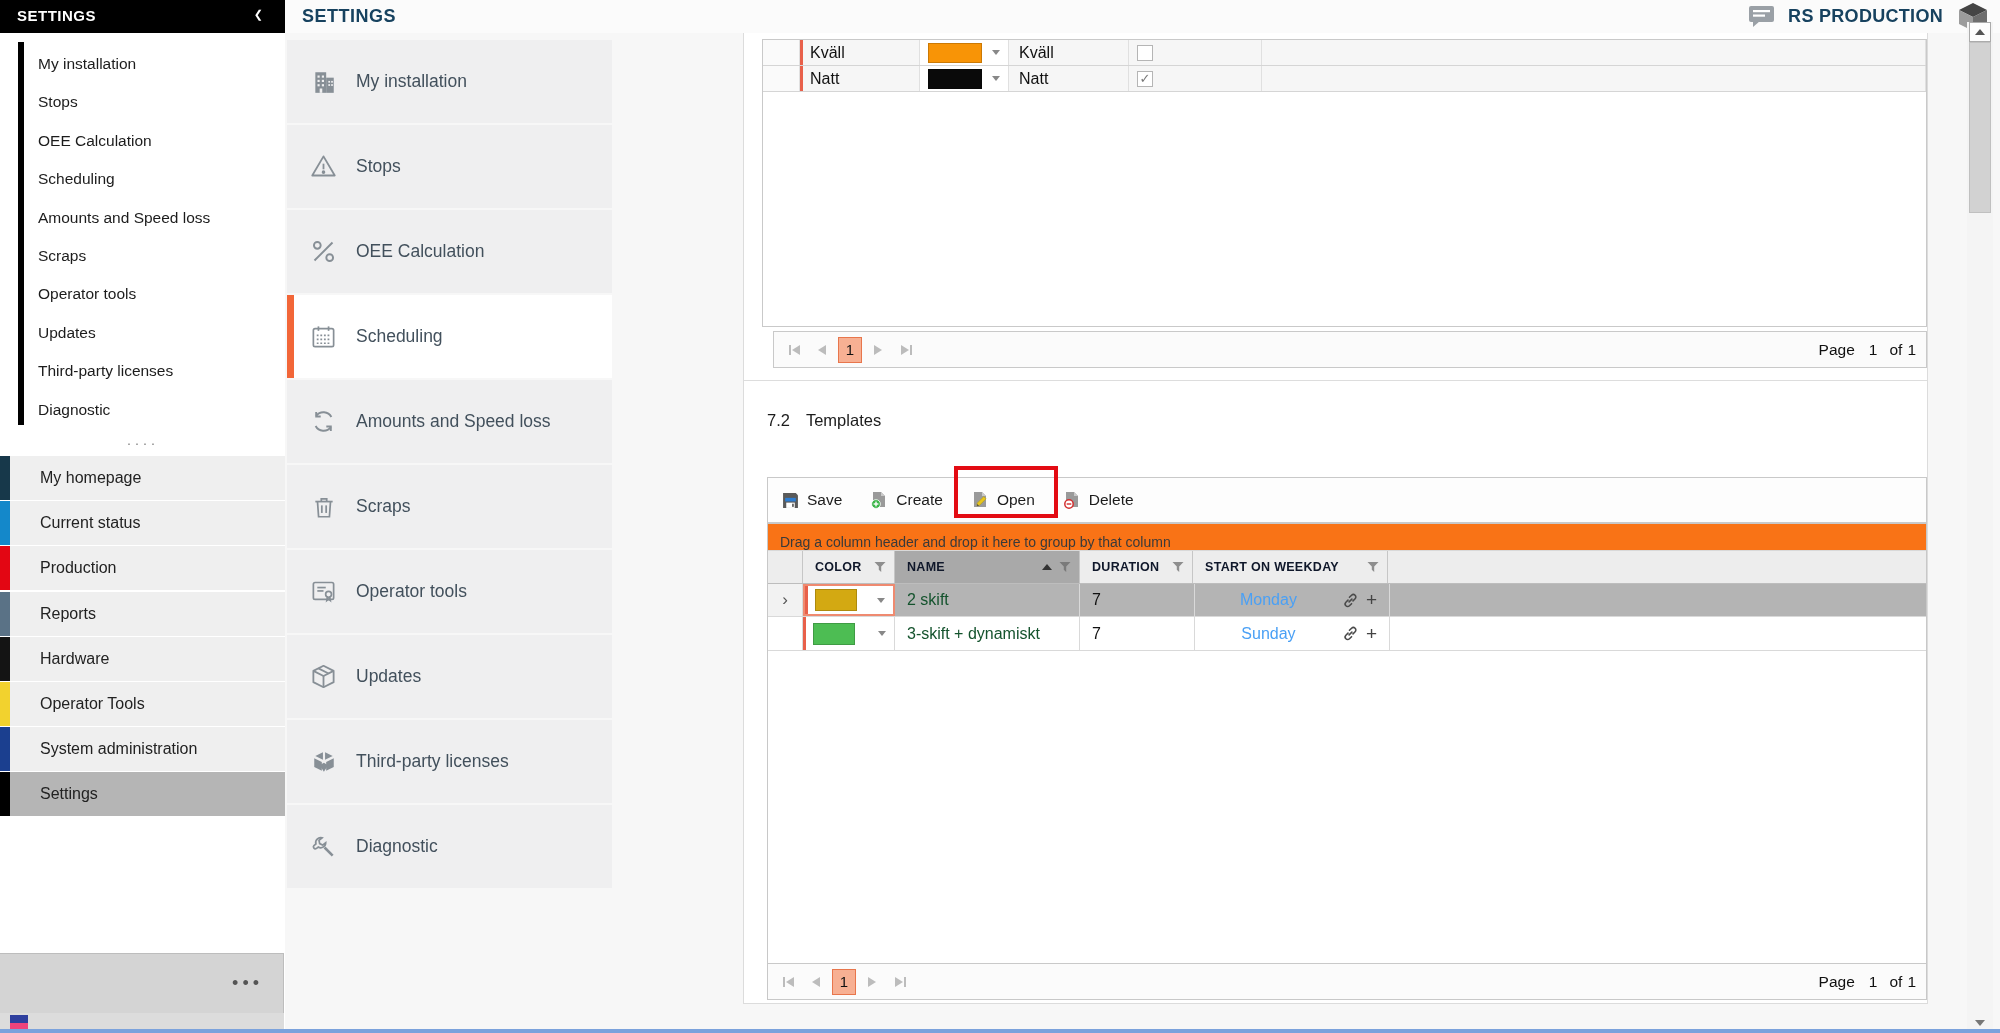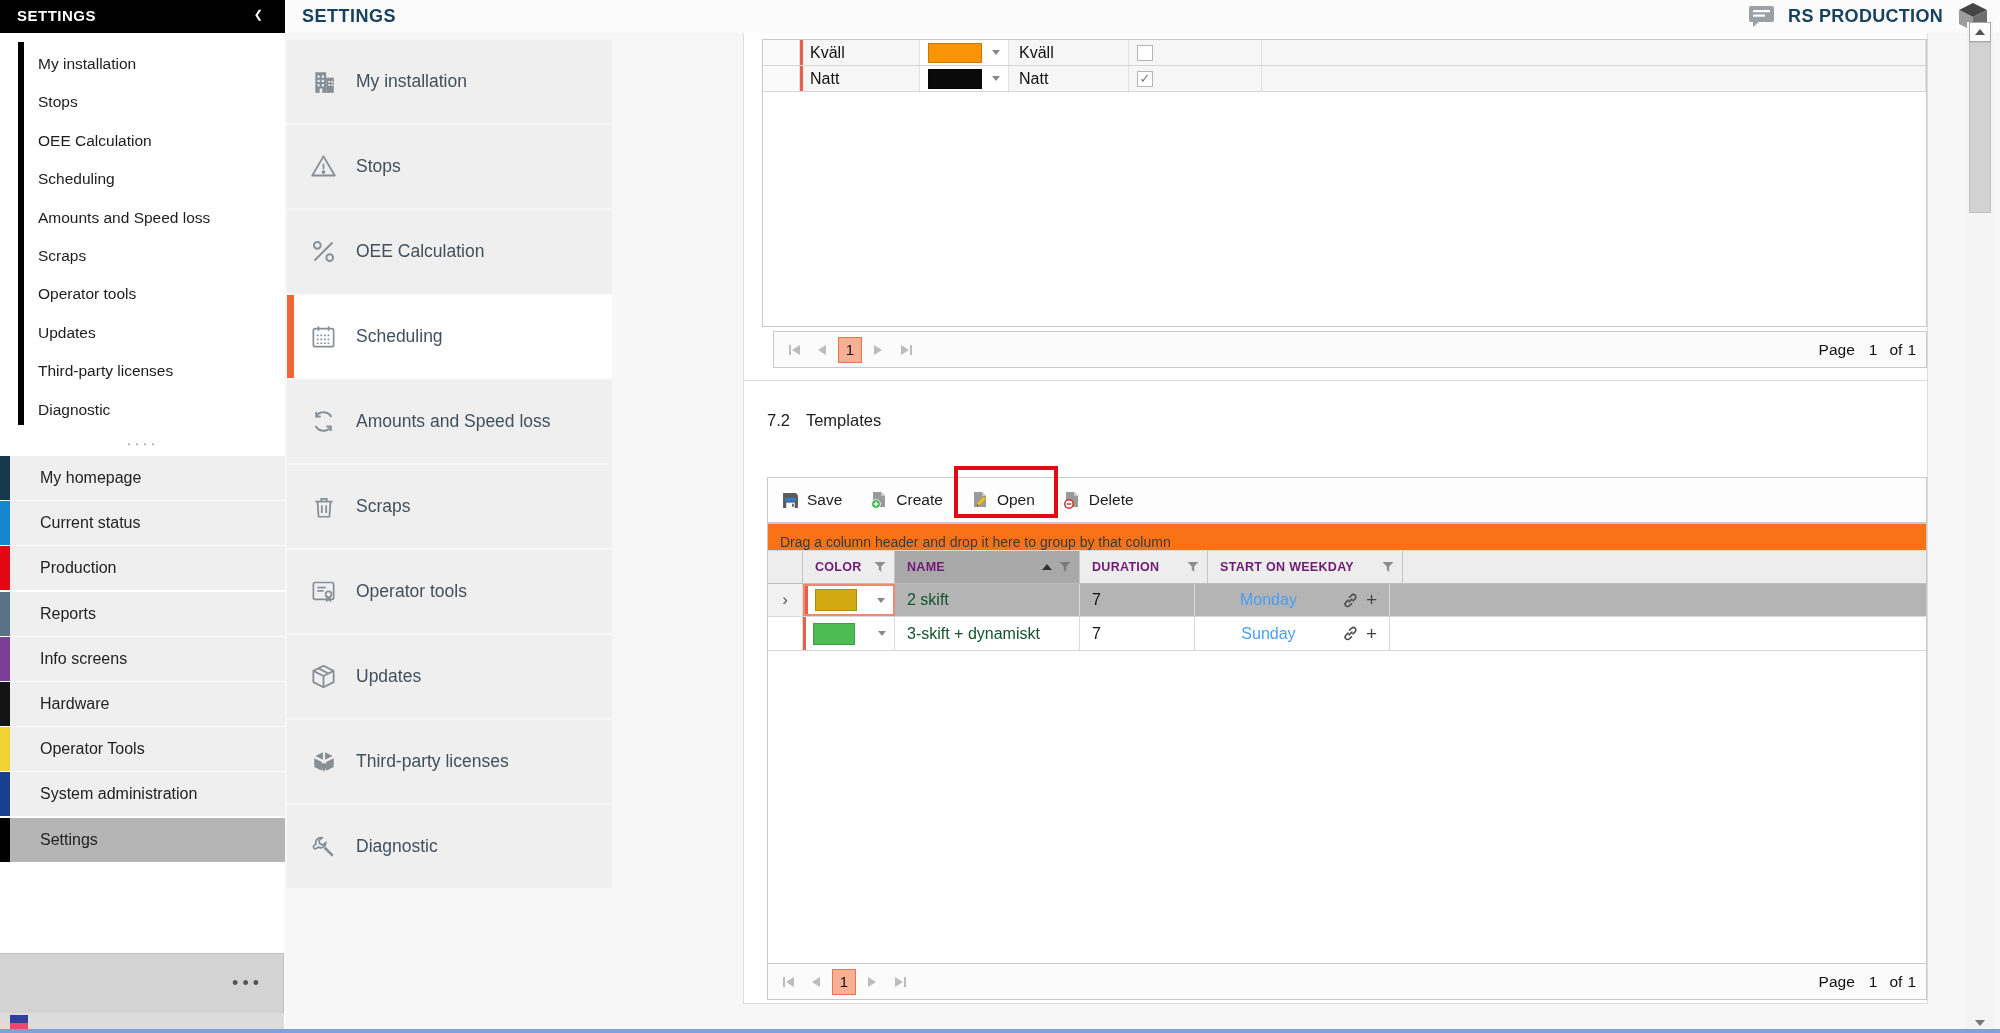--- a/index.html
+++ b/index.html
@@ -73,21 +73,21 @@
 
   
   .toolbar { position:absolute; left:23px; top:444px; width:1160px; height:46px; background:#fdfdfd; border:1px solid #c9c9c9; display:flex; align-items:center; padding-left:12px; }
   .tb-btn { display:flex; align-items:center; gap:8px; margin-right:24px; font-size:15.5px; color:#1c1c1c; cursor:pointer; padding:4px 2px; }
   .redbox { position:absolute; left:210px; top:433px; width:104px; height:52px; border:4px solid #e30b13; z-index:6; pointer-events:none; }
 
   
   .grid2 { position:absolute; left:23px; top:490px; width:1160px; height:477px; border:1px solid #c8c8c8; background:#fff; display:flex; flex-direction:column; }
   .group-bar { height:27px; background:#f97316; border-bottom:1px solid #d9d9d9; font-size:14px; color:#3a3a3a; display:flex; align-items:flex-end; padding-left:12px; }
   .g-hrow { height:33px; display:flex; border-bottom:1px solid #bdbdbd; background:#ededed; }
-  .g-h { border-right:1px solid #c6c6c6; display:flex; align-items:center; padding:0 8px 0 12px; font-size:12.5px; font-weight:bold; letter-spacing:.3px; color:#701a75; }
+  .g-h { border-right:1px solid #c6c6c6; display:flex; align-items:center; padding:0 8px 0 12px; font-size:12.5px; font-weight:bold; letter-spacing:.3px; color:#0f172a; }
   .g-h .hspacer { flex:1; }
   .g-h.h-name { background:#a9a9a9; }
   .g-row { height:33px; display:flex; border-bottom:1px solid #d9d9d9; background:#fff; }
   .g-row.selected .g-c { background:#b4b4b4; }
   .g-c { border-right:1px solid #d9d9d9; display:flex; align-items:center; position:relative; background:#fff; }
   .col-exp { width:35px; justify-content:center; }
   .g-row.selected .col-exp { background:#f2f2f2 !important; }
   .col-color { width:92px; }
   .g-row .col-color { background:#fff !important; }
   .g-row.selected .col-color { border:2px solid #ef8a70; }
@@ -161,21 +161,20 @@
       <div class="sb-top-item">Updates</div>
       <div class="sb-top-item">Third-party licenses</div>
       <div class="sb-top-item">Diagnostic</div>
     </div>
     <div class="sb-splitter">····</div>
     <div class="sb-bottom-list">
       <div class="sb-bottom-item"><span class="sb-color-bar" style="background: rgb(23, 56, 74);"></span><span>My homepage</span></div>
       <div class="sb-bottom-item"><span class="sb-color-bar" style="background: rgb(20, 136, 202);"></span><span>Current status</span></div>
       <div class="sb-bottom-item"><span class="sb-color-bar" style="background: rgb(227, 6, 19);"></span><span>Production</span></div>
       <div class="sb-bottom-item"><span class="sb-color-bar" style="background: rgb(90, 114, 134);"></span><span>Reports</span></div>
-      <div class="sb-bottom-item"><span class="sb-color-bar" style="background: rgb(124, 63, 152);"></span><span>Info screens</span></div>
       <div class="sb-bottom-item"><span class="sb-color-bar" style="background: rgb(20, 20, 20);"></span><span>Hardware</span></div>
       <div class="sb-bottom-item"><span class="sb-color-bar" style="background: rgb(242, 210, 46);"></span><span>Operator Tools</span></div>
       <div class="sb-bottom-item"><span class="sb-color-bar" style="background: rgb(27, 63, 143);"></span><span>System administration</span></div>
       <div class="sb-bottom-item selected"><span class="sb-color-bar" style="background: rgb(0, 0, 0);"></span><span>Settings</span></div>
     </div>
     <div class="sb-footer">
       <span class="sb-footer-dots">•••</span>
     </div>
     <div class="sb-flagstrip">
       <span class="flag">
@@ -463,21 +462,21 @@
         <div class="g-h h-name" style="width:185px;">
           <span>NAME</span>
             <span class="hspacer"></span>
           <span class="sort-asc"></span>
           <span class="funnel">
               <svg width="12" height="12" viewBox="0 0 12 12">
                 <path d="M0.5 1 H11.5 L7.2 5.6 V11 L4.8 8.8 V5.6 Z" fill="#7a7a7a"></path>
               </svg>
             </span>
         </div>
-        <div class="g-h" style="width:128px;">
+        <div class="g-h" style="width:113px;">
           <span>DURATION</span>
             <span class="hspacer"></span>
           <span class="funnel">
               <svg width="12" height="12" viewBox="0 0 12 12">
                 <path d="M0.5 1 H11.5 L7.2 5.6 V11 L4.8 8.8 V5.6 Z" fill="#8e8e8e"></path>
               </svg>
             </span>
         </div>
         <div class="g-h" style="width:195px;">
           <span>START ON WEEKDAY</span>

